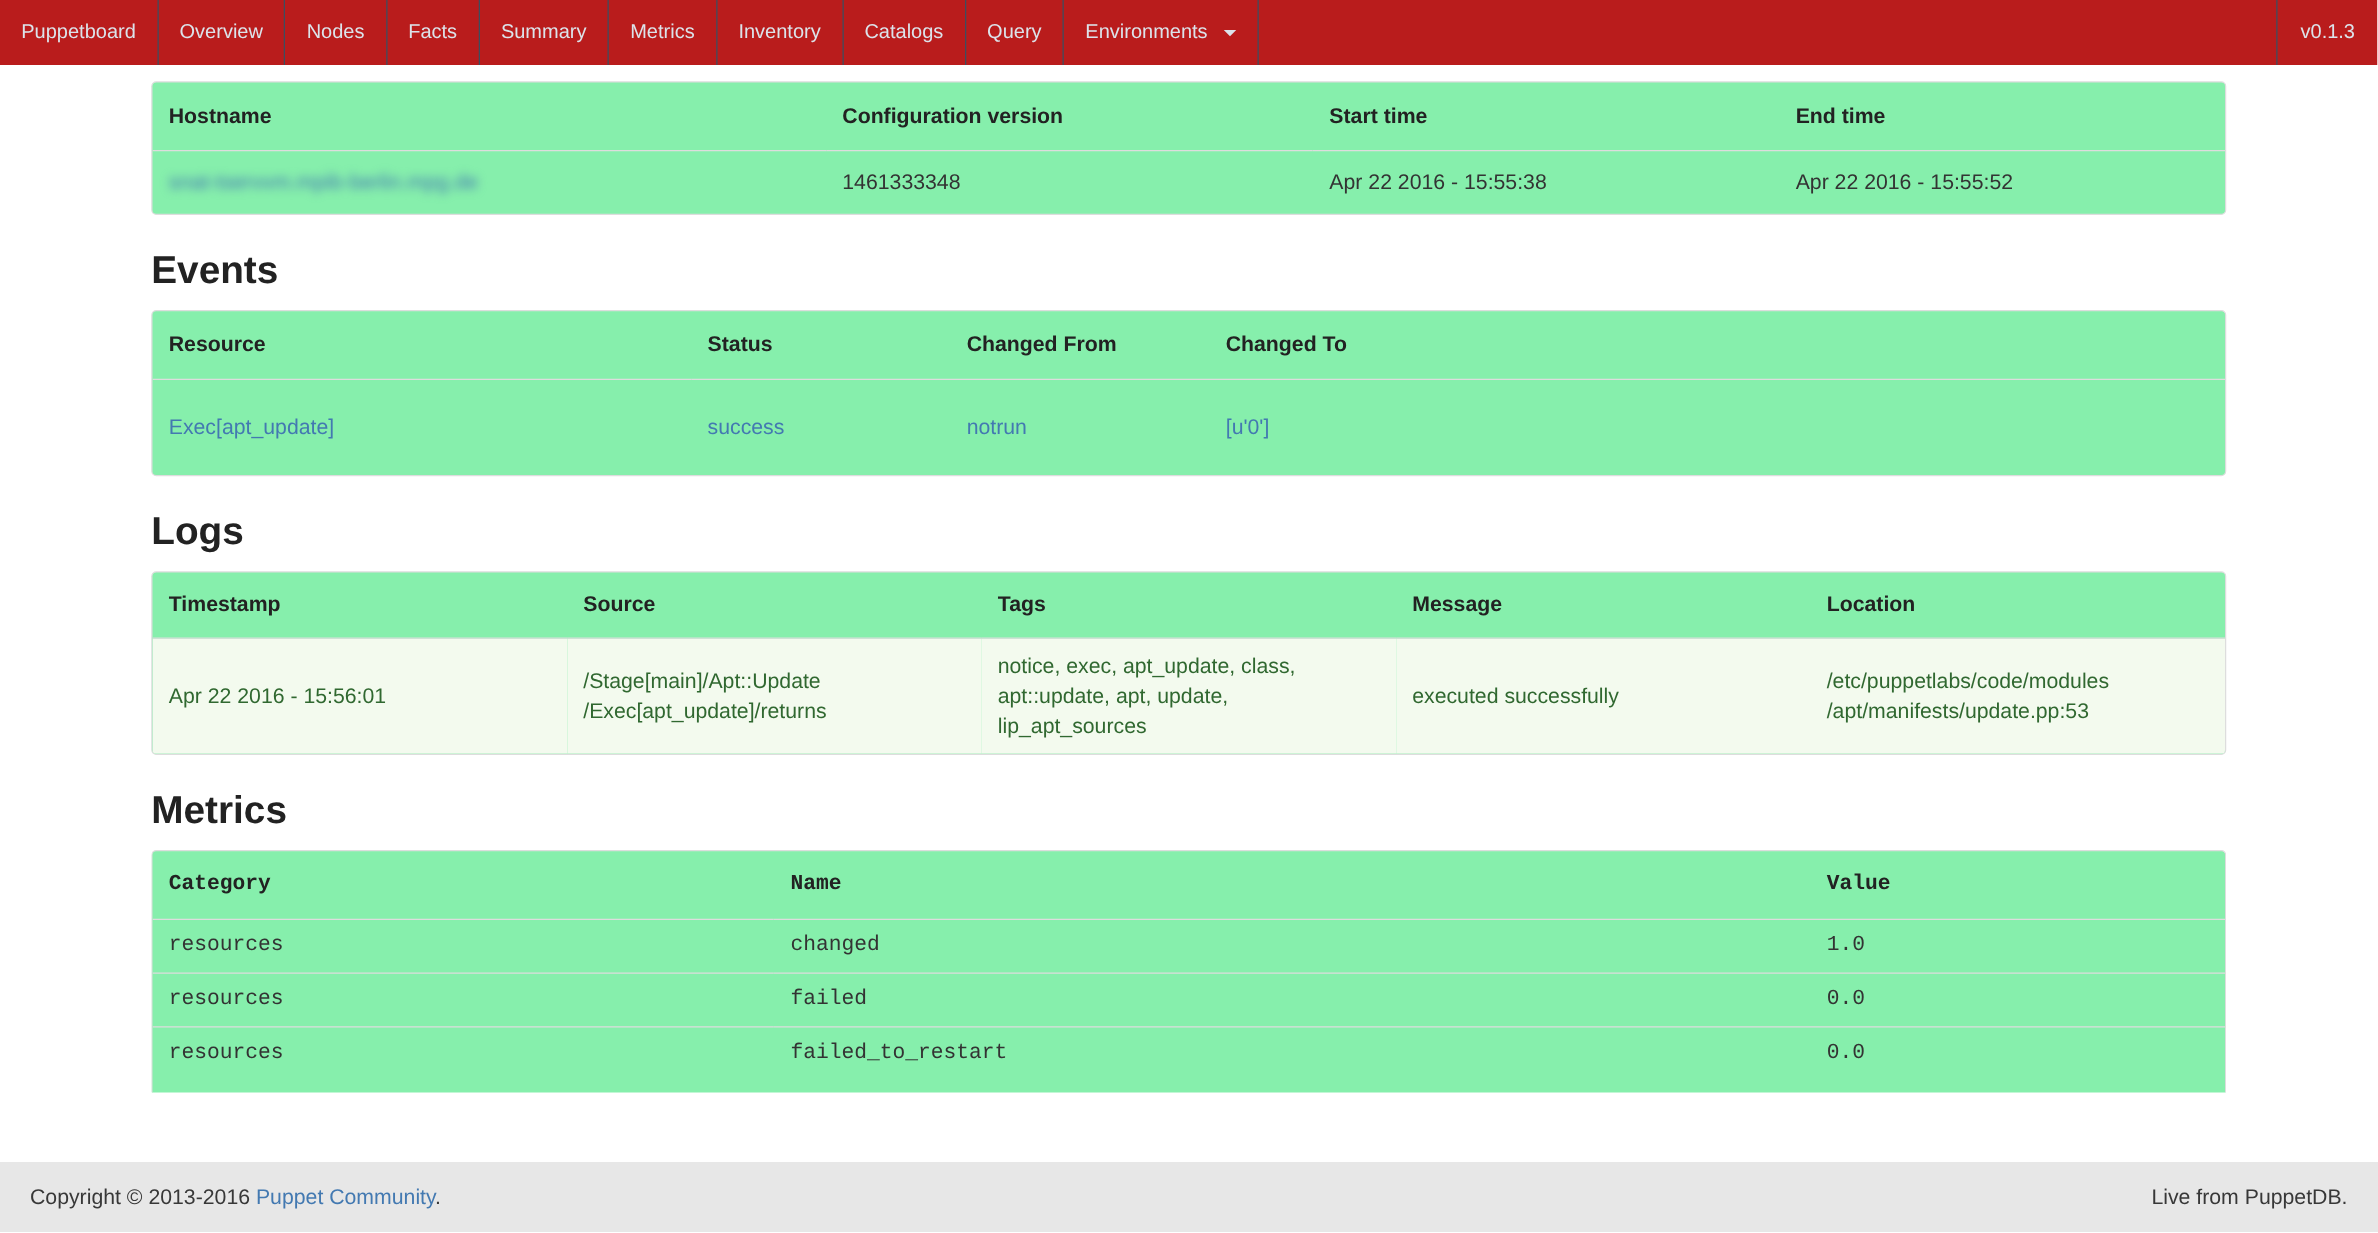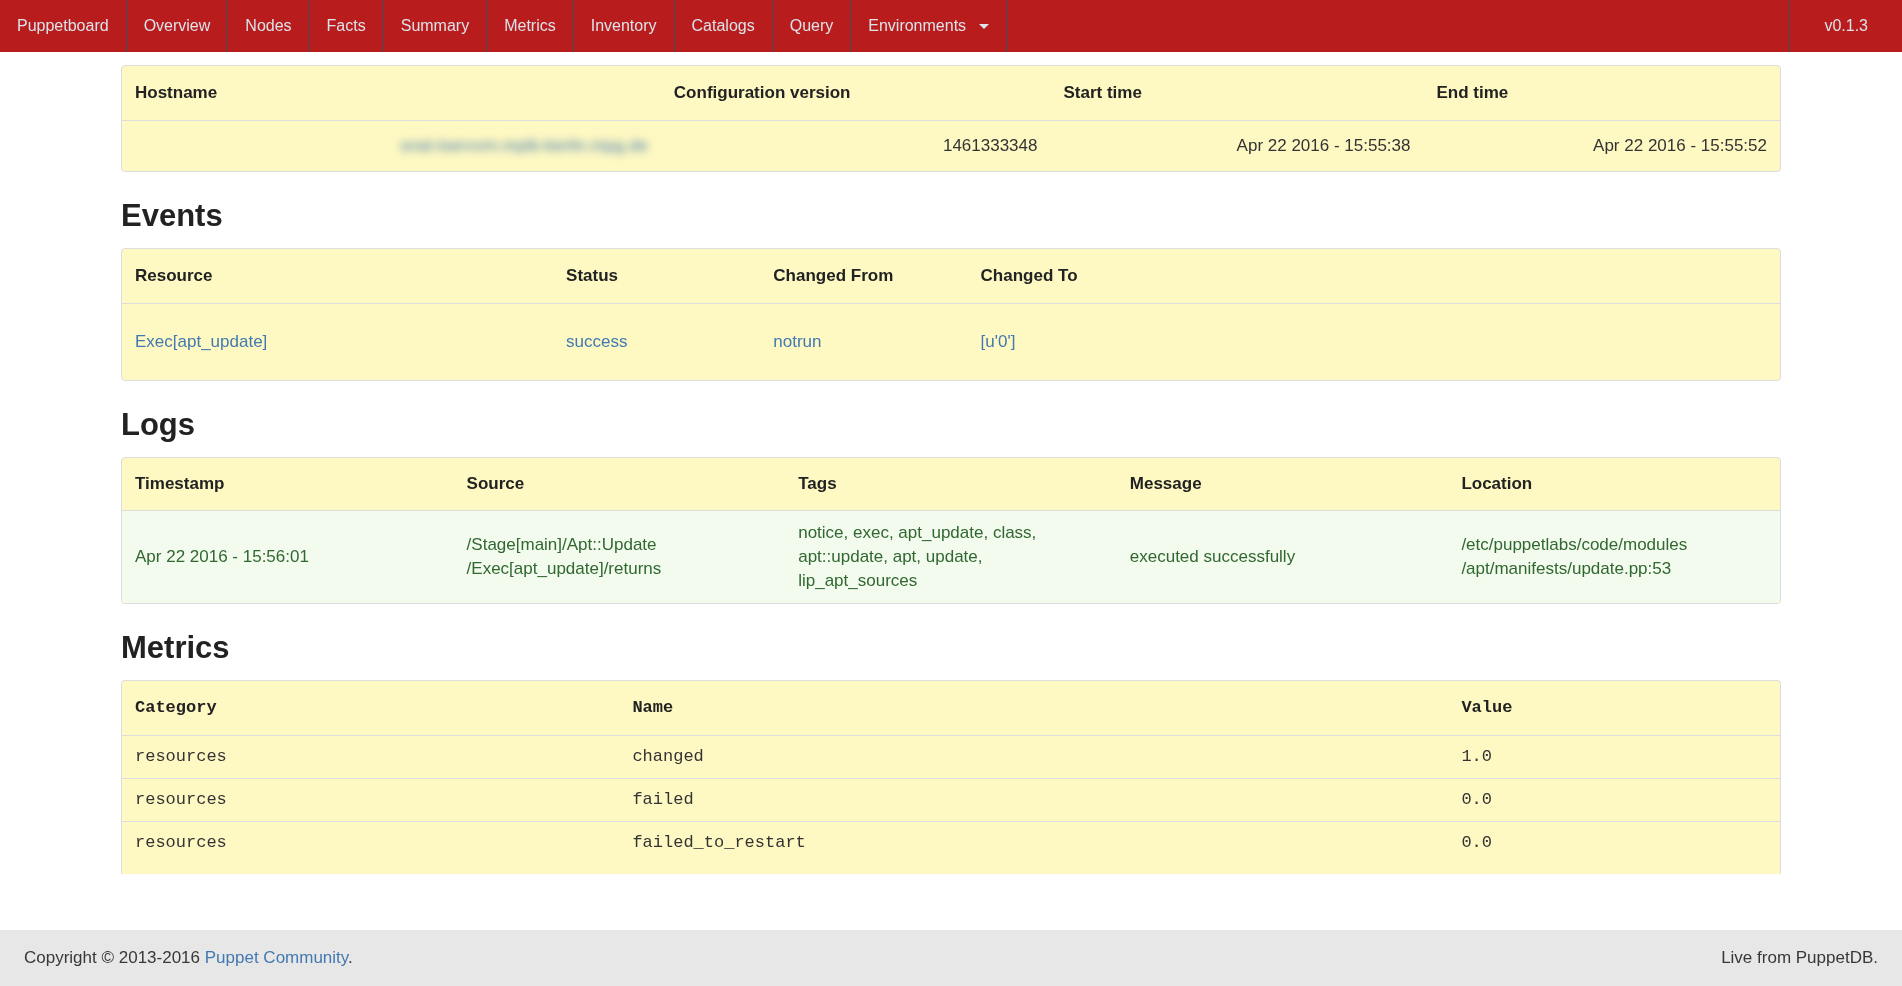--- a/index.html
+++ b/index.html
@@ -11,54 +11,54 @@
     height: 52px; background: #b91c1c; display: flex; align-items: stretch;
     width: 100%;
   }
   .nav-item {
     display: flex; align-items: center; padding: 0 17px;
     font-size: 16px; color: #dce3ea; border-right: 1px solid #3d4e5f;
     cursor: pointer; white-space: nowrap;
   }
   .nav-spacer { flex: 1; }
   .nav-version {
-    display: flex; align-items: center; padding: 0 34px;
+    display: flex; align-items: center; padding: 0 18px;
     font-size: 16px; color: #dce3ea; border-left: 1px solid #3d4e5f;
   }
   .caret-down {
     display: inline-block; margin-left: 13px;
     width: 0; height: 0; border-left: 5px solid transparent;
     border-right: 5px solid transparent; border-top: 5px solid #dce3ea;
   }
 
   
   .page { padding: 0 121px; }
   h2.section-title {
     font-size: 31px; line-height: 36px; font-weight: 700; color: #222;
     margin-top: 26px;
   }
   h2.first { margin-top: 17px; }
 
   .table-frame {
     border: 1px solid #ddd; border-radius: 4px; overflow: hidden;
-    margin-top: 14px; background: #fef9c3;
+    margin-top: 14px; background: #86efac;
   }
   .table-frame.first { margin-top: 13px; }
   .table-frame.cut-bottom {
     border-bottom: none; border-radius: 4px 4px 0 0; padding-bottom: 10px; font-family: Liberation Mono, monospace;
   }
   table { width: 100%; border-collapse: collapse; table-layout: fixed; }
   th, td { text-align: left; font-size: 17px; line-height: 24px; vertical-align: middle; }
   th { font-weight: 700; color: #222; padding: 15px 13px; }
   tbody tr { border-top: 1px solid #ddd; }
   a.tlink { color: #4379b1; text-decoration: none; cursor: pointer; }
   .redacted { filter: blur(4px); }
   .preline { white-space: pre-line; }
 
-  .summary-table td { padding: 13px; text-align: right; }
+  .summary-table td { padding: 13px; }
   .events-table td { padding: 26px 13px; }
   .logs-table th { padding: 14px 13px; }
   .logs-table td { padding: 10px 13px; }
   .metrics-table td { padding: 9px 13px; }
 
   tr.log-success { background: #f3faee; color: #306830; }
   tr.log-success td { color: #306830; }
 
   
   .footer {

